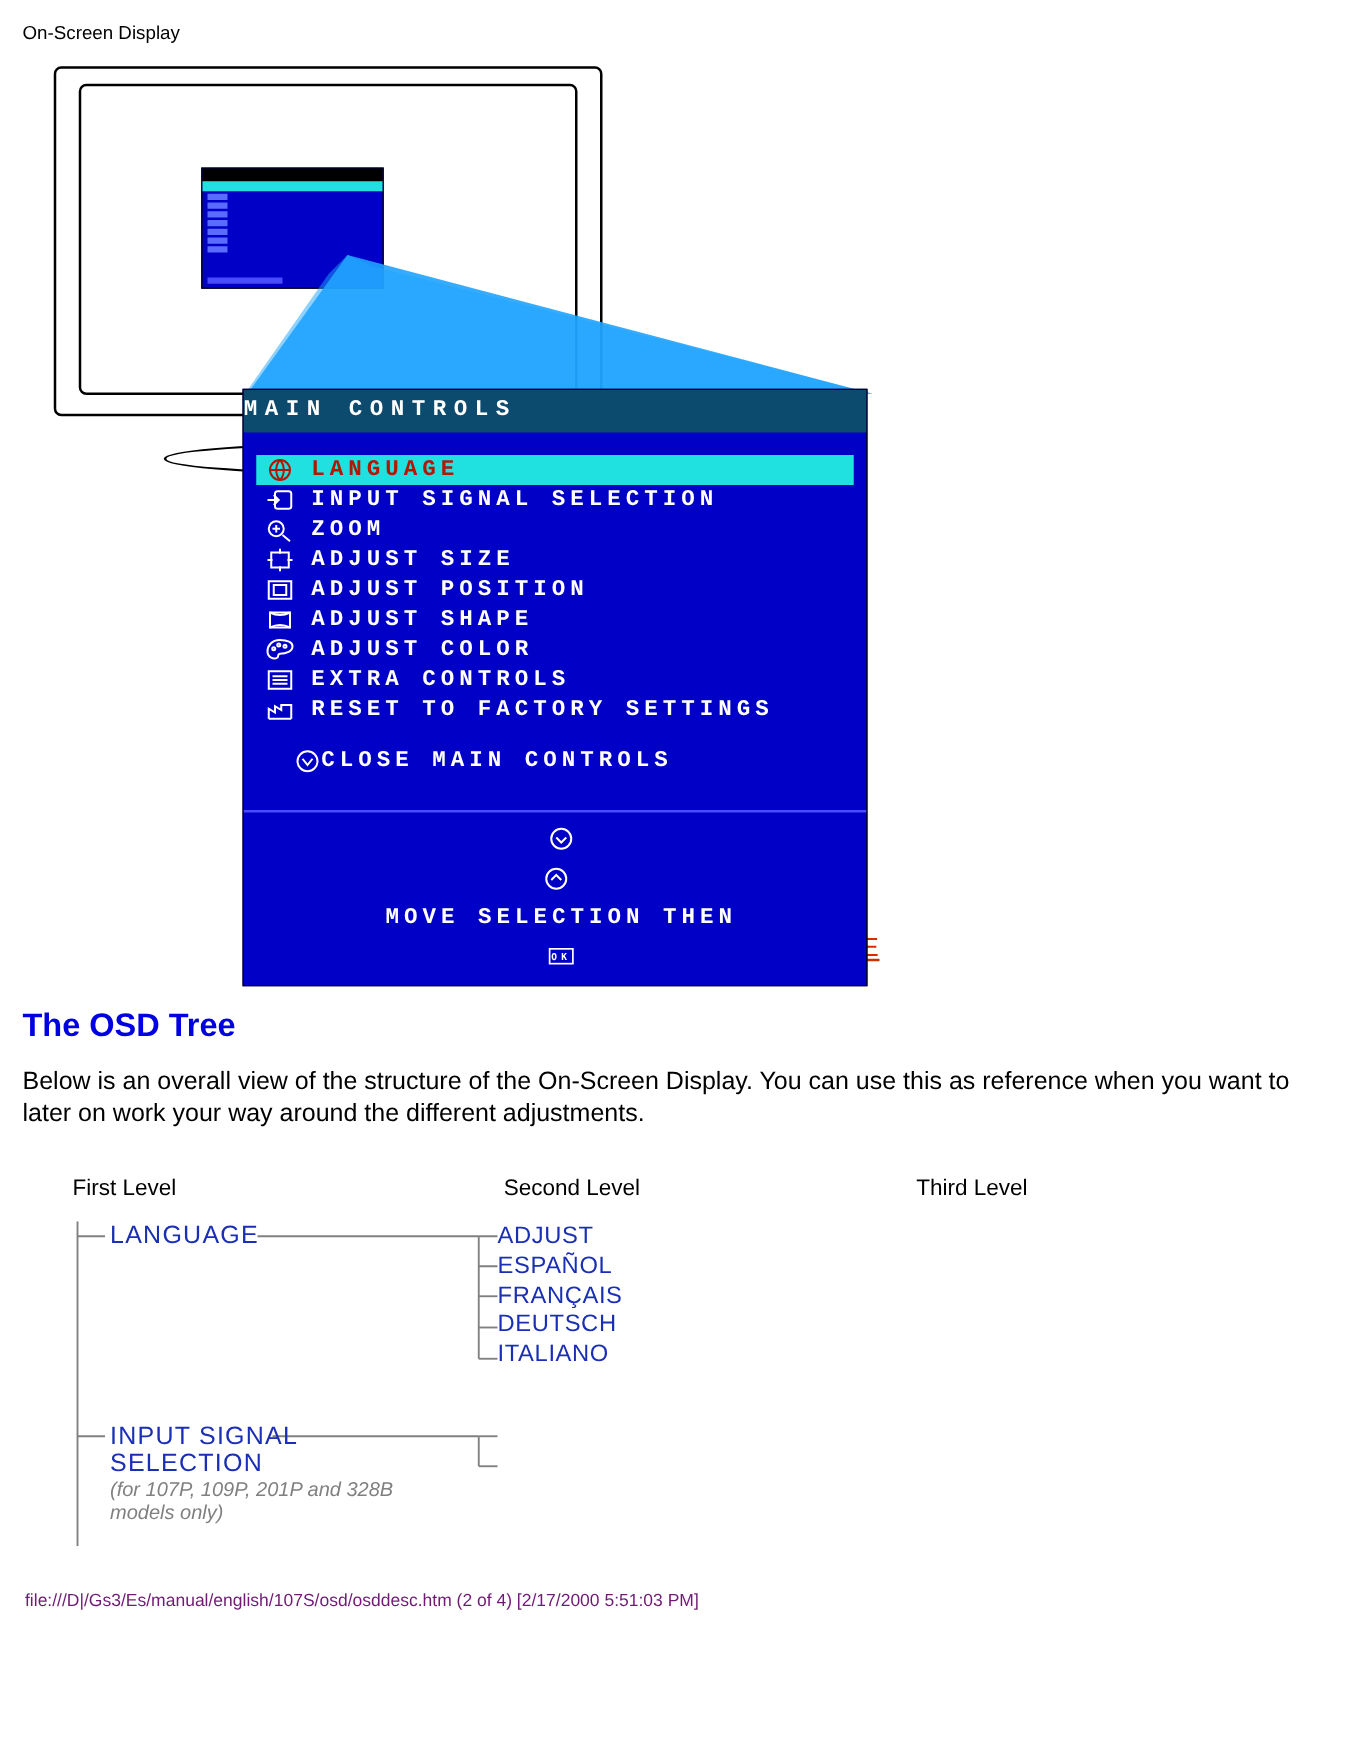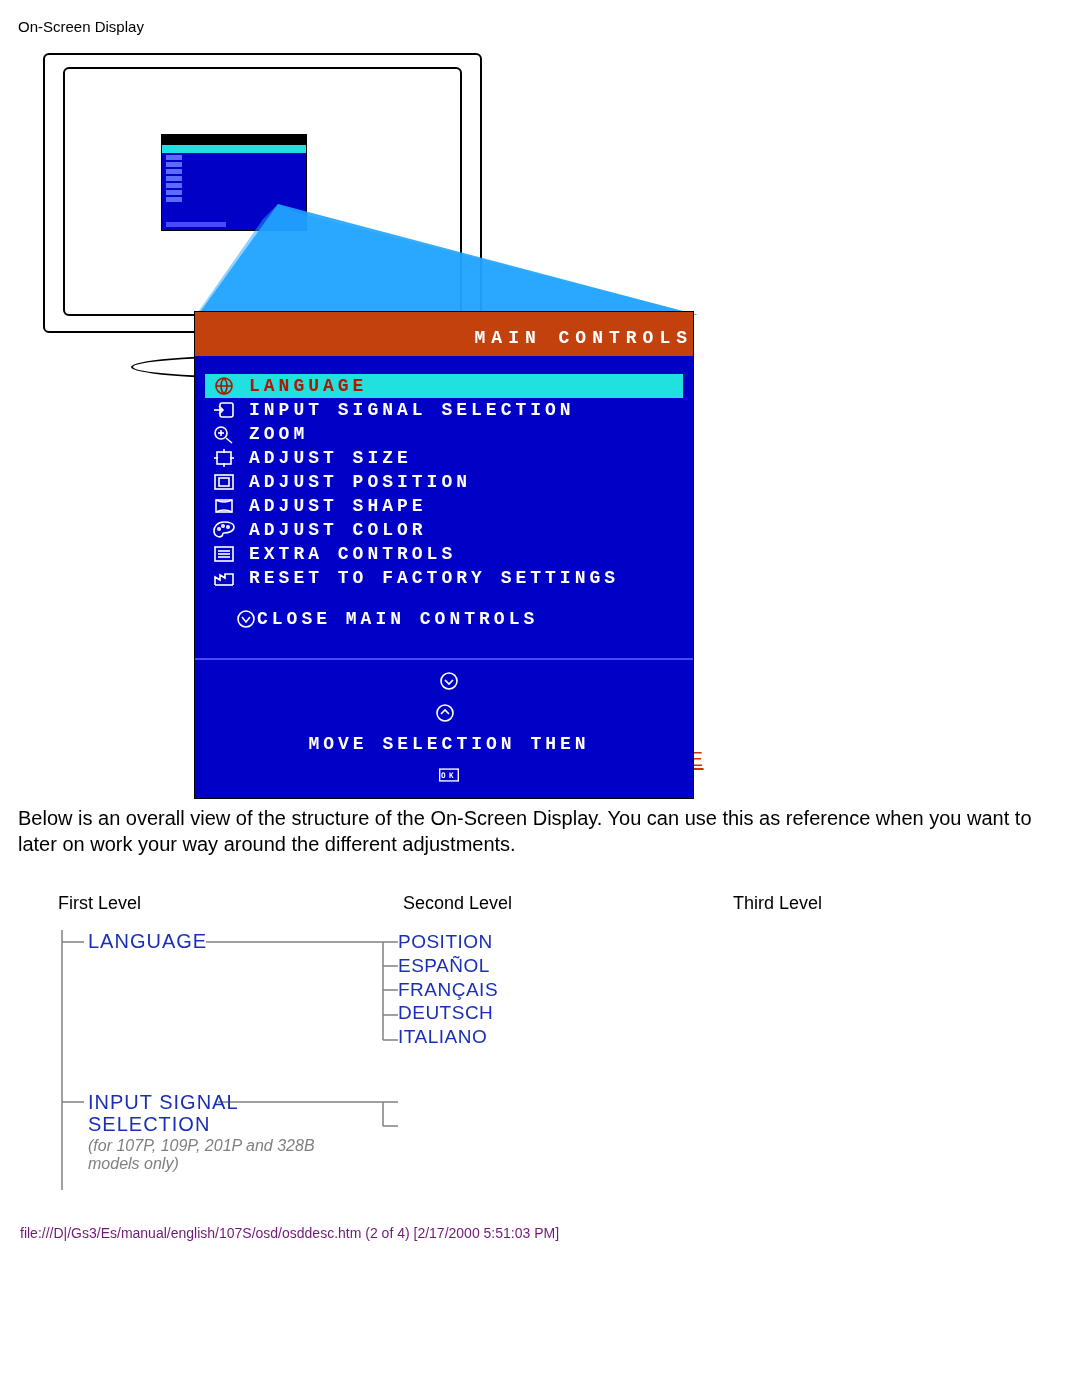--- a/index.html
+++ b/index.html
@@ -105,26 +105,26 @@
     position:absolute;
     left: 176px;
     top: 258px;
     width: 498px;
     background: #0000c6;
     border: 1px solid #000;
     font-family: "Courier New", monospace;
     font-weight: bold;
   }
   .osd-title {
-    background: #c2410c;
+    background: #0c4a6e;
     color: #fff;
-    text-align: right;
+    text-align: left;
     letter-spacing: 6px;
     font-size: 18px;
-    padding: 16px 0 8px 0;
+    padding: 6px 0 8px 0;
   }
   .osd-list {
     padding: 18px 10px 10px 10px;
   }
   .osd-row {
     display:flex;
     align-items:center;
     gap: 12px;
     padding: 1px 4px 1px 6px;
     color:#fff;
@@ -430,20 +430,21 @@
             </svg>
         </span>
       </div>
     </div>
   </div>
 
   <div class="return-link">
     <a href="#">RETURN TO TOP OF THE PAGE</a>
   </div>
 
+  <h2 class="section-title">The OSD Tree</h2>
 
   <div class="body-text">Below is an overall view of the structure of the On-Screen Display. You can use this as reference when you want to later on work your way around the different adjustments.</div>
 
   <div class="tree">
     <div class="tree-headers">
       <div class="h1">First Level</div>
       <div class="h2">Second Level</div>
       <div class="h3">Third Level</div>
     </div>
 
@@ -467,21 +468,21 @@
         <line x1="365" y1="172" x2="365" y2="196" stroke="#808080" stroke-width="1.5"></line>
         <line x1="365" y1="172" x2="380" y2="172" stroke="#808080" stroke-width="1.5"></line>
         <line x1="365" y1="196" x2="380" y2="196" stroke="#808080" stroke-width="1.5"></line>
       </svg>
 
       <div class="lvl1">
         <div class="lvl1-label-wrap">
           <div class="lvl1-label">LANGUAGE</div>
         </div>
         <div class="lvl2">
-          <div class="lvl2-item">POSITION</div>
+          <div class="lvl2-item">ADJUST</div>
           <div class="lvl2-item">ESPAÑOL</div>
           <div class="lvl2-item">FRANÇAIS</div>
           <div class="lvl2-item">DEUTSCH</div>
           <div class="lvl2-item">ITALIANO</div>
         </div>
       </div>
 
       <div class="lvl1">
         <div class="lvl1-label-wrap">
           <div class="lvl1-label" style="line-height:1.1">INPUT SIGNAL SELECTION</div>

